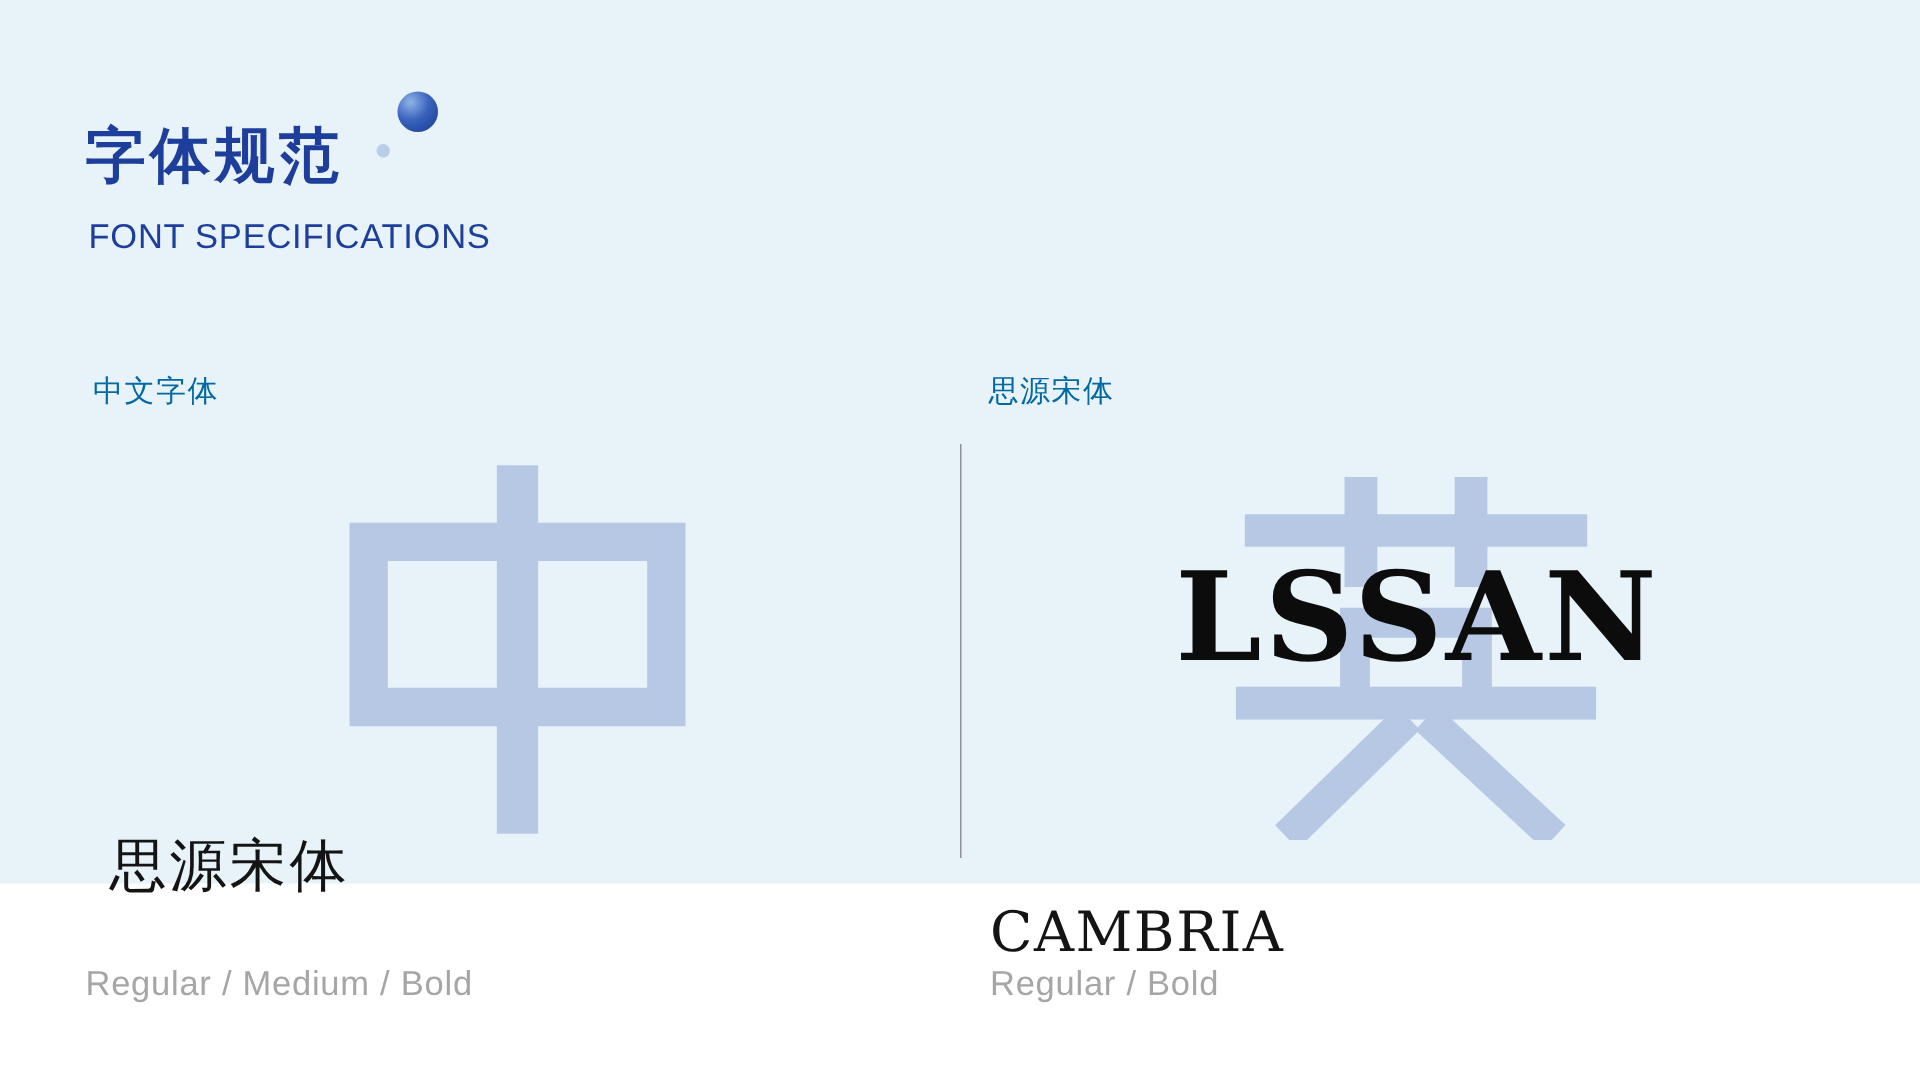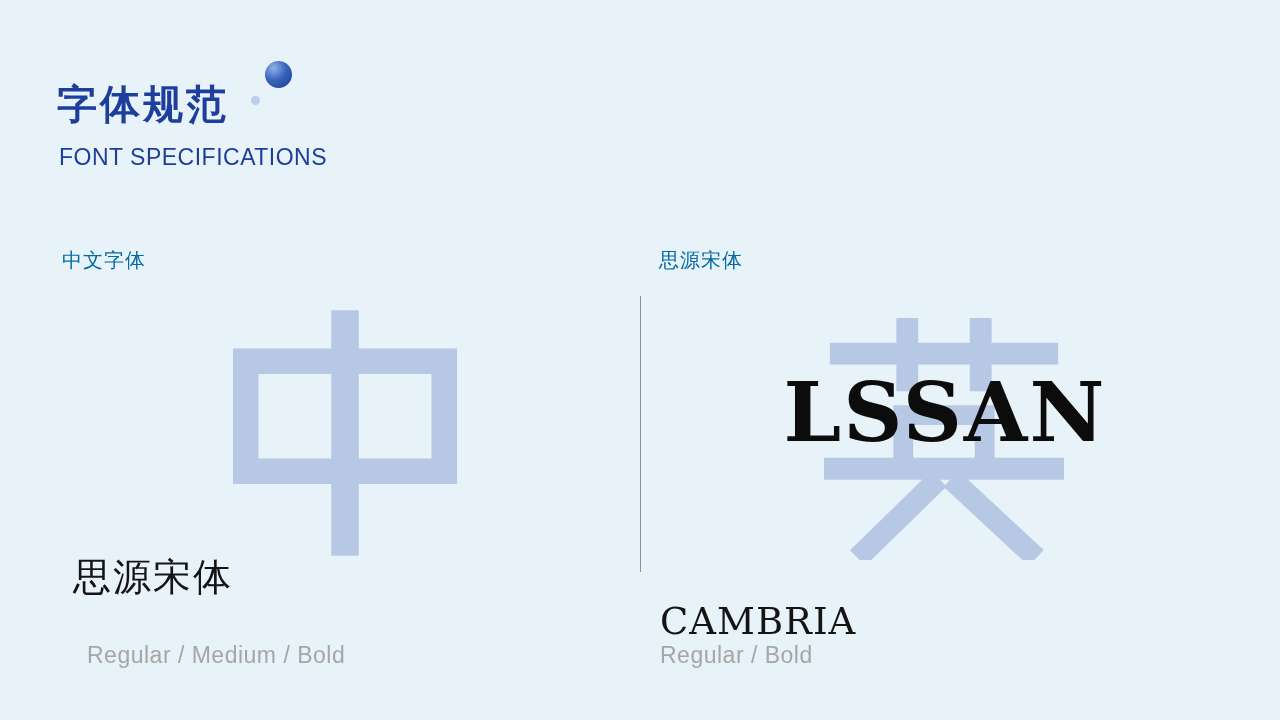--- a/index.html
+++ b/index.html
@@ -4,21 +4,21 @@
 <style>
   * { margin: 0; padding: 0; box-sizing: border-box; }
   html, body { width: 1280px; height: 720px; }
   body {
     font-family: "Liberation Sans", sans-serif;
     overflow: hidden;
   }
   .slide {
     position: relative;
     width: 1280px;
-    height: 720px;
+    height: 589px;
     background: #e7f2f9;
   }
 
   
   .page-title {
     position: absolute;
     left: 57px;
     top: 84px;
     font-family: "DejaVu Serif", "Liberation Serif", serif;
     font-weight: 700;
@@ -117,21 +117,21 @@
   .fn-zh { left: 73px;  top: 552px; font-size: 38px; letter-spacing: 2px; }
   .fn-en { left: 660px; top: 600px; font-size: 37px; letter-spacing: 1px; }
 
   .weights {
     position: absolute;
     top: 642px;
     font-size: 23px;
     color: #a6a6a6;
     letter-spacing: 0.5px;
   }
-  .w-zh { left: 87px; }
+  .w-zh { left: 57px; }
   .w-en { left: 660px; }
 </style>
 </head>
 <body>
 
 <div class="slide">
 
   <h1 class="page-title">字体规范</h1>
   <div class="dot-big"></div>
   <div class="dot-small"></div>

